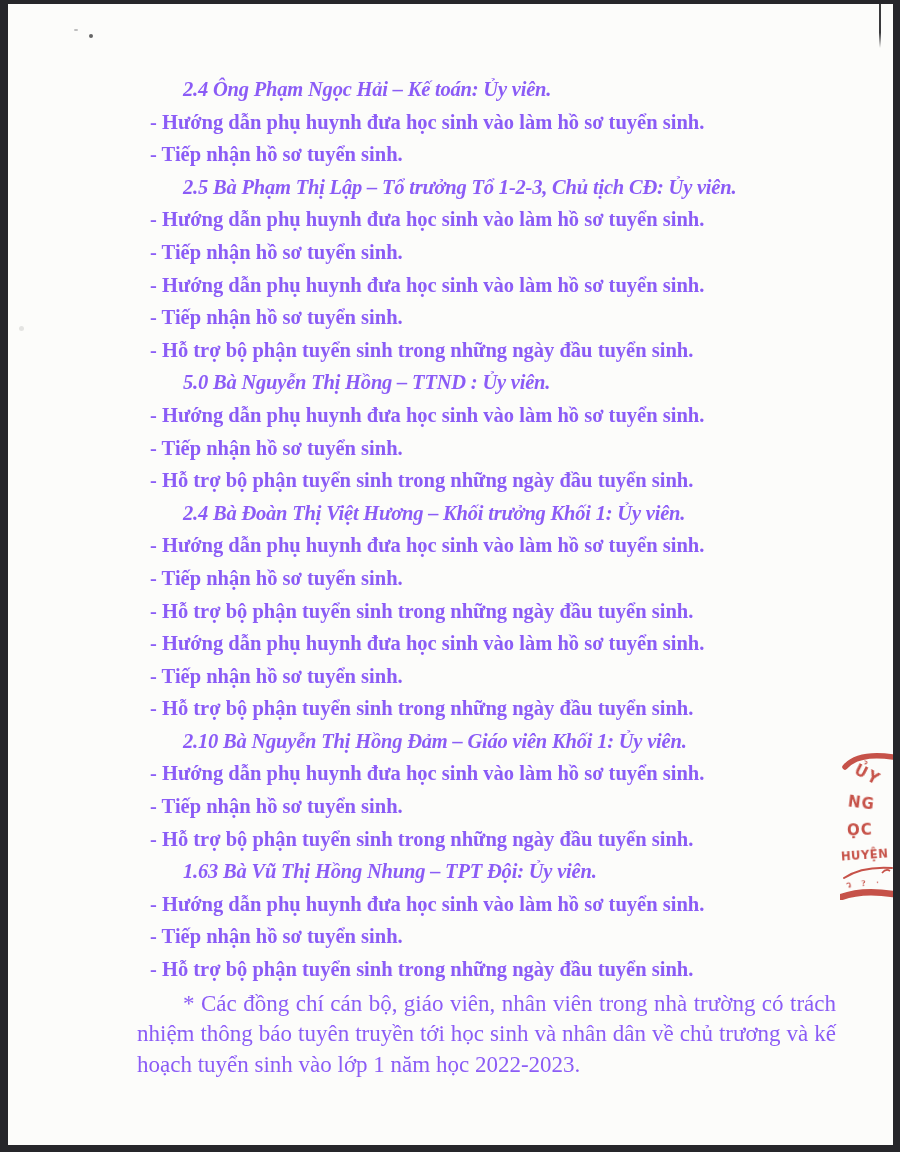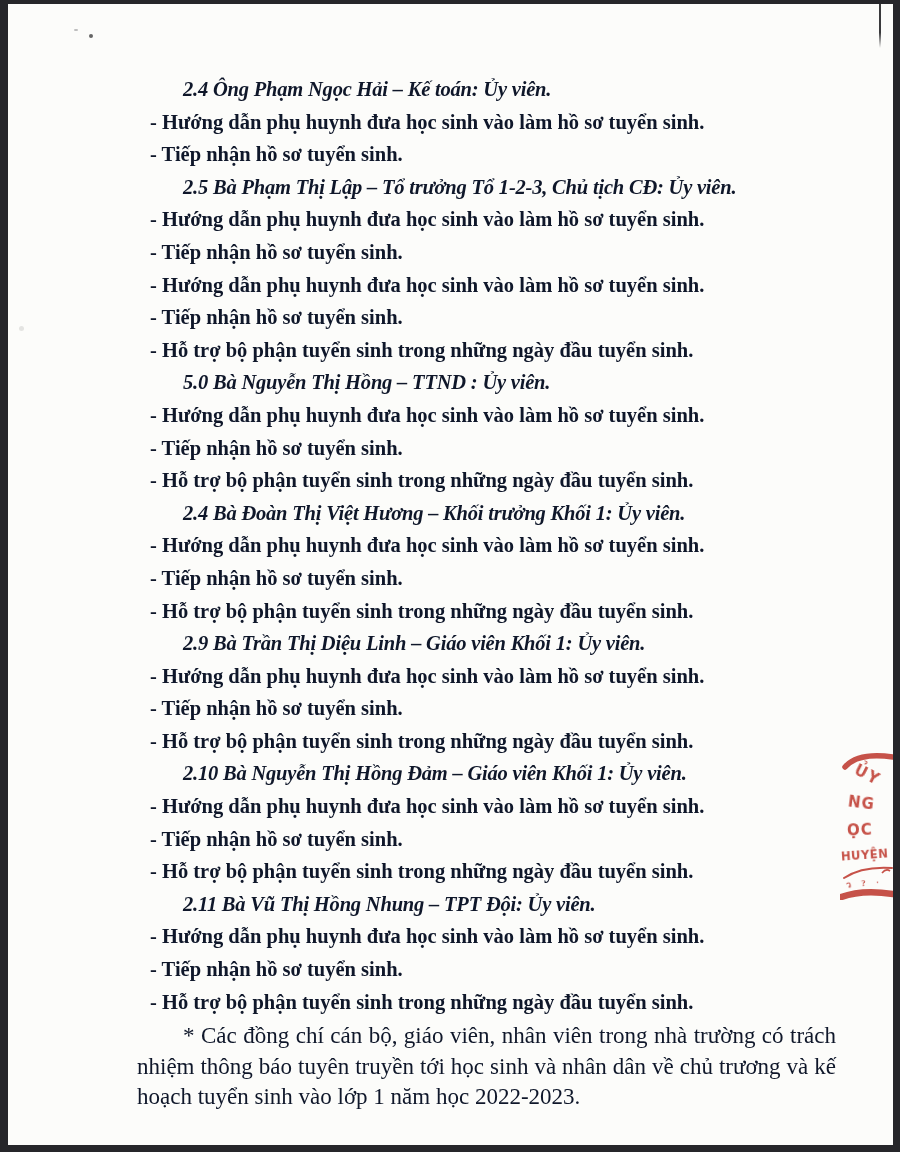--- a/index.html
+++ b/index.html
@@ -12,21 +12,21 @@
   }
   .page {
     position:absolute; left:8px; top:4px;
     width:885px; height:1141px;
     background:#fcfcfa;
     overflow:hidden;
   }
   
   .content {
     position:absolute; left:134px; top:69px; width:716px;
-    font-size:20.5px; color:#0f172a;
+    font-size:20.5px; color:#8b5cf6;
   }
   .line { line-height:32.6px; white-space:nowrap; }
   .heading { font-weight:bold; font-style:italic; padding-left:41px; letter-spacing:-0.2px; }
   .item { padding-left:8px;font-weight:bold; }
   .closing {
     margin:3px 0 0 -5px; width:699px;
     text-align:justify; text-indent:46px;
     line-height:30.5px; font-size:23px;
   }
   
@@ -101,39 +101,38 @@
   <section class="member-section">
     <div class="line heading">2.4 Bà Đoàn Thị Việt Hương – Khối trưởng Khối 1: Ủy viên.</div>
     <div>
             <div class="line item">- Hướng dẫn phụ huynh đưa học sinh vào làm hồ sơ tuyển sinh.</div>
             <div class="line item">- Tiếp nhận hồ sơ tuyển sinh.</div>
             <div class="line item">- Hỗ trợ bộ phận tuyển sinh trong những ngày đầu tuyển sinh.</div>
           </div>
   </section>
 
   <section class="member-section">
-    <div class="line heading">2.9 Bà Trần Thị Diệu Linh – Giáo viên Khối 1: Ủy viên.</div>
     <div>
             <div class="line item">- Hướng dẫn phụ huynh đưa học sinh vào làm hồ sơ tuyển sinh.</div>
             <div class="line item">- Tiếp nhận hồ sơ tuyển sinh.</div>
             <div class="line item">- Hỗ trợ bộ phận tuyển sinh trong những ngày đầu tuyển sinh.</div>
           </div>
   </section>
 
   <section class="member-section">
     <div class="line heading">2.10 Bà Nguyễn Thị Hồng Đảm – Giáo viên Khối 1: Ủy viên.</div>
     <div>
             <div class="line item">- Hướng dẫn phụ huynh đưa học sinh vào làm hồ sơ tuyển sinh.</div>
             <div class="line item">- Tiếp nhận hồ sơ tuyển sinh.</div>
             <div class="line item">- Hỗ trợ bộ phận tuyển sinh trong những ngày đầu tuyển sinh.</div>
           </div>
   </section>
 
   <section class="member-section">
-    <div class="line heading">2.11 Bà Vũ Thị Hồng Nhung – TPT Đội: Ủy viên.</div>
+    <div class="line heading">1.63 Bà Vũ Thị Hồng Nhung – TPT Đội: Ủy viên.</div>
     <div>
             <div class="line item">- Hướng dẫn phụ huynh đưa học sinh vào làm hồ sơ tuyển sinh.</div>
             <div class="line item">- Tiếp nhận hồ sơ tuyển sinh.</div>
             <div class="line item">- Hỗ trợ bộ phận tuyển sinh trong những ngày đầu tuyển sinh.</div>
           </div>
   </section>
 </div>
     <p class="closing">* Các đồng chí cán bộ, giáo viên, nhân viên trong nhà trường có trách nhiệm thông báo tuyên truyền tới học sinh và nhân dân về chủ trương và kế hoạch tuyển sinh vào lớp 1 năm học 2022-2023.</p>
   </div>
 

